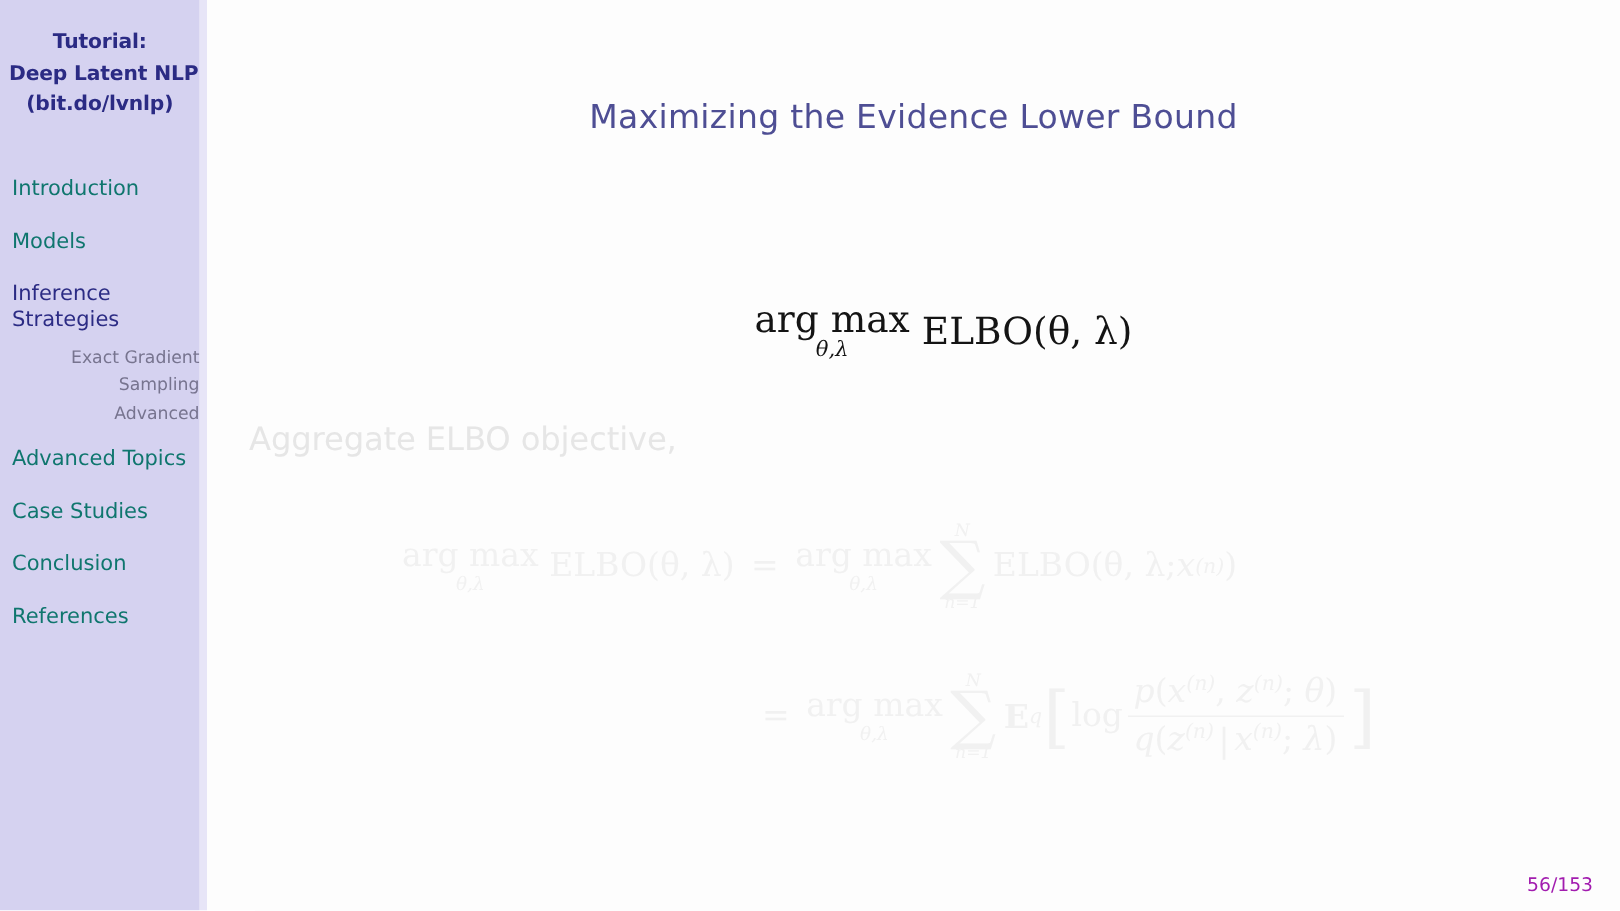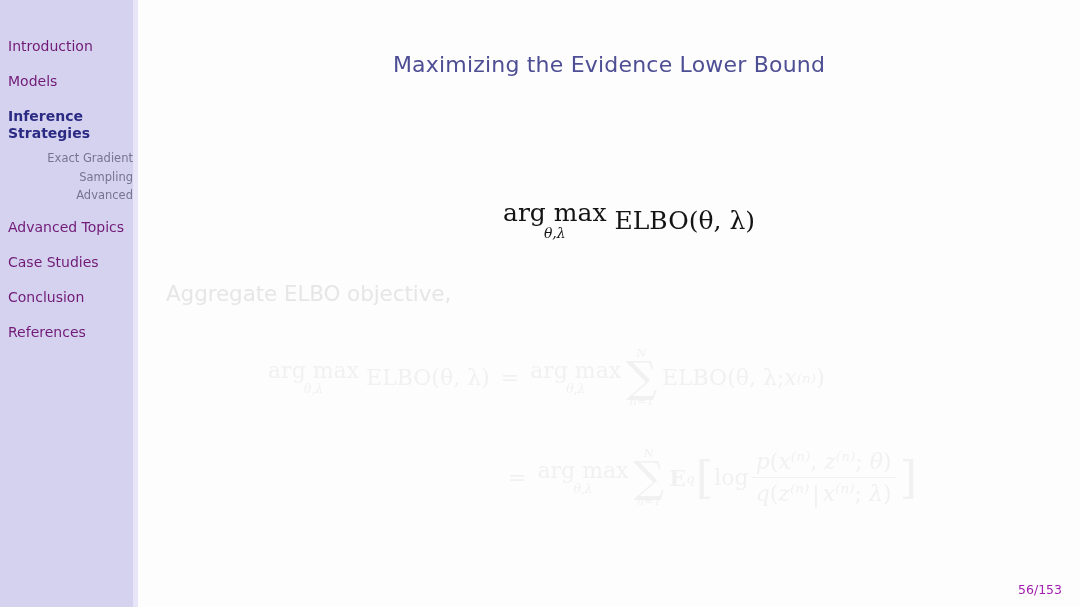--- a/index.html
+++ b/index.html
@@ -51,47 +51,47 @@
   .side-title div { white-space: nowrap; }
 
   .side-nav {
     margin-top: 38px;
   }
   .nav-section {
     text-align: left;
     padding: 0 0 0 8px;
     font-size: 14px;
     line-height: 17px;
-    color: #701a75;
+    color: #0f766e;
     margin-bottom: 18px;
   }
   .nav-section.active {
     color: #2b2b84;
-    font-weight: bold;
+    font-weight: normal;
     margin-bottom: 7px;
   }
   .nav-section .nav-line { display: block; }
   .nav-sub {
     text-align: right;
     padding: 0 0 0 13px;
     font-size: 11.5px;
     line-height: 18.5px;
     color: #77748f;
   }
   .nav-gap-after-sub { height: 14px; }
 
   
   .content {
     position: relative;
     flex: 1 1 auto;
     height: 607px;
   }
   .frame-title {
     position: absolute;
-    top: 52px;
+    top: 66px;
     left: 0;
     width: 942px;
     text-align: center;
     color: #4e4e94;
     font-size: 22px;
     letter-spacing: 0.2px;
   }
   .lead-text {
     position: absolute;
     top: 140px;
@@ -198,20 +198,25 @@
   sub.subq { font-size: 0.62em; font-style: italic; vertical-align: sub; }
   .midbar { padding: 0 3px; }
   .eqline { display: inline-flex; align-items: center; white-space: nowrap; }
 </style>
 </head>
 <body>
 
 <div class="slide">
 
   <div class="sidebar">
+    <div class="side-title">
+      <div>Tutorial:</div>
+      <div>Deep Latent NLP</div>
+      <div>(bit.do/lvnlp)</div>
+    </div>
 
     <div class="side-nav">
 
       <div class="nav-section">
         <span class="nav-line">Introduction</span>
       </div>
 
       <div class="nav-section">
         <span class="nav-line">Models</span>
       </div>

